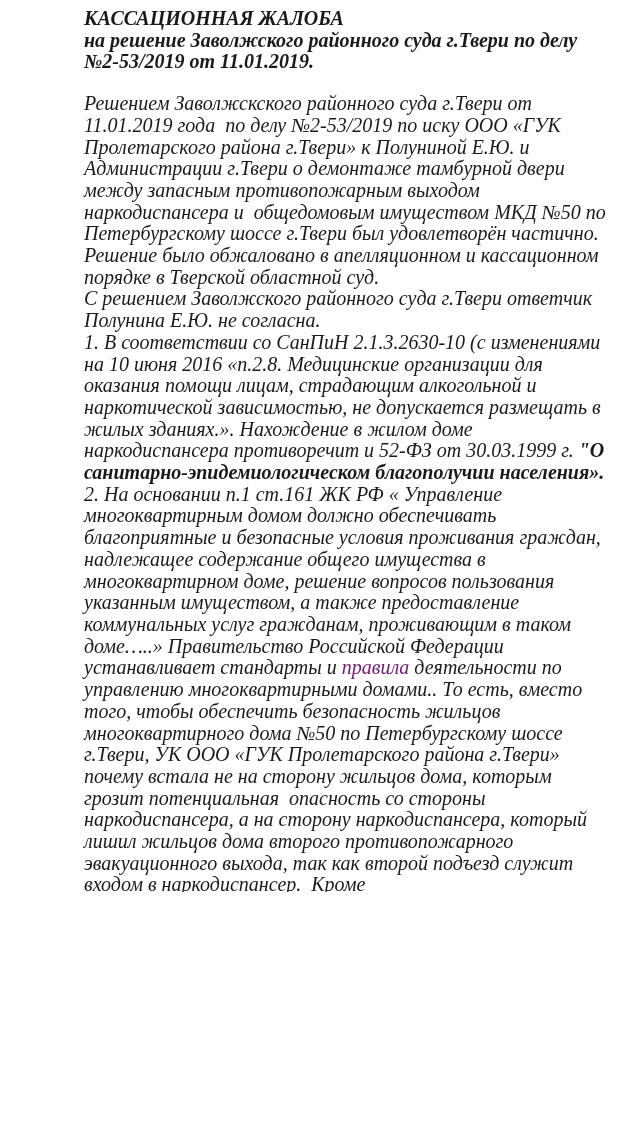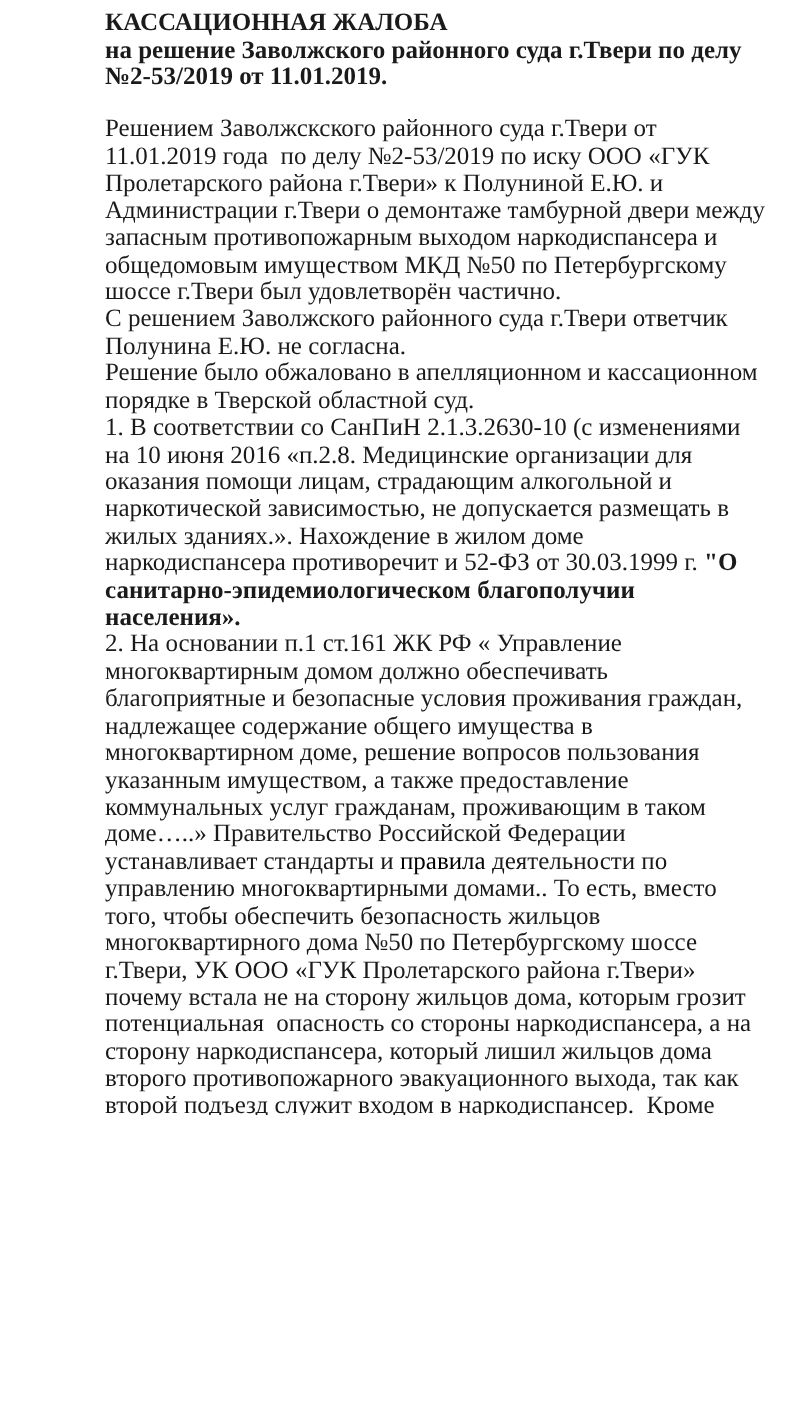--- a/index.html
+++ b/index.html
@@ -6,20 +6,21 @@
     margin: 0;
     padding: 0;
     background: #ffffff;
   }
   .page {
     position: relative;
     width: 640px;
     height: 892px;
     background: #ffffff;
     overflow: hidden;
+    font-style: italic;
   }
   .doc {
     position: absolute;
     left: 84px;
     top: 8px;
     width: 530px;
     font-family: "Liberation Serif", serif;
     font-size: 20px;
     line-height: 21.7px;
     color: #1a1a1a;
@@ -32,33 +33,33 @@
   .title {
     font-weight: bold;
   }
   .spacer {
     height: 20px;
   }
   .bold-run {
     font-weight: bold;
   }
   .link {
-    color: #000000;
+    color: #701a75;
     text-decoration: none;
     cursor: pointer;
     margin-top: 48px;
   }
 </style>
 </head>
 <body>
 
 <div class="page">
   <div class="doc">
     <p class="title">КАССАЦИОННАЯ ЖАЛОБА</p>
     <p class="title">на решение Заволжского районного суда г.Твери по делу №2-53/2019 от 11.01.2019.</p>
     <div class="spacer"></div>
     <p>Решением Заволжскского районного суда г.Твери от 11.01.2019 года  по делу №2-53/2019 по иску ООО «ГУК Пролетарского района г.Твери» к Полуниной Е.Ю. и Администрации г.Твери о демонтаже тамбурной двери между запасным противопожарным выходом наркодиспансера и  общедомовым имуществом МКД №50 по Петербургскому шоссе г.Твери был удовлетворён частично.</p>
+    <p>Решение было обжаловано в апелляционном и кассационном порядке в Тверской областной суд.</p>
     <p>С решением Заволжского районного суда г.Твери ответчик Полунина Е.Ю. не согласна.</p>
-    <p>Решение было обжаловано в апелляционном и кассационном порядке в Тверской областной суд.</p>
     <p><span>1. В соответствии со СанПиН 2.1.3.2630-10 (с изменениями на 10 июня 2016 «п.2.8. Медицинские организации для оказания помощи лицам, страдающим алкогольной и наркотической зависимостью, не допускается размещать в жилых зданиях.». Нахождение в жилом доме наркодиспансера противоречит и 52-ФЗ от 30.03.1999 г. </span><span class="bold-run">"О санитарно-эпидемиологическом благополучии населения».</span></p>
     <p><span>2. На основании п.1 ст.161 ЖК РФ « Управление многоквартирным домом должно обеспечивать благоприятные и безопасные условия проживания граждан, надлежащее содержание общего имущества в многоквартирном доме, решение вопросов пользования указанным имуществом, а также предоставление коммунальных услуг гражданам, проживающим в таком доме…..» Правительство Российской Федерации устанавливает стандарты и </span><a class="link">правила</a><span> деятельности по управлению многоквартирными домами.. То есть, вместо того, чтобы обеспечить безопасность жильцов многоквартирного дома №50 по Петербургскому шоссе г.Твери, УК ООО «ГУК Пролетарского района г.Твери» почему встала не на сторону жильцов дома, которым грозит потенциальная  опасность со стороны наркодиспансера, а на сторону наркодиспансера, который лишил жильцов дома второго противопожарного эвакуационного выхода, так как второй подъезд служит входом в наркодиспансер.  Кроме</span></p>
   </div>
 </div>
 
 </body></html>

